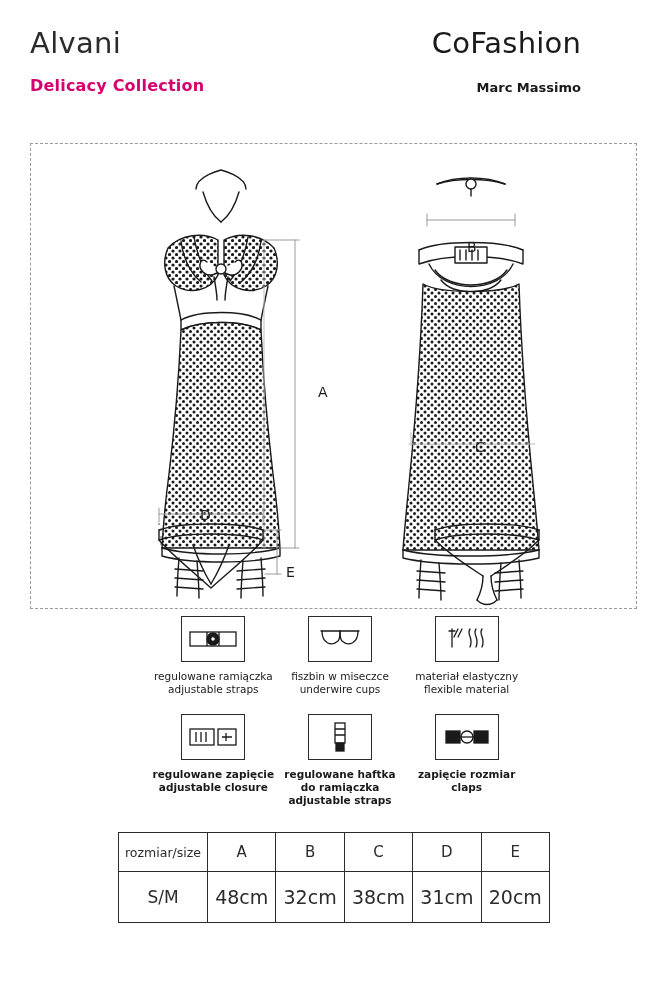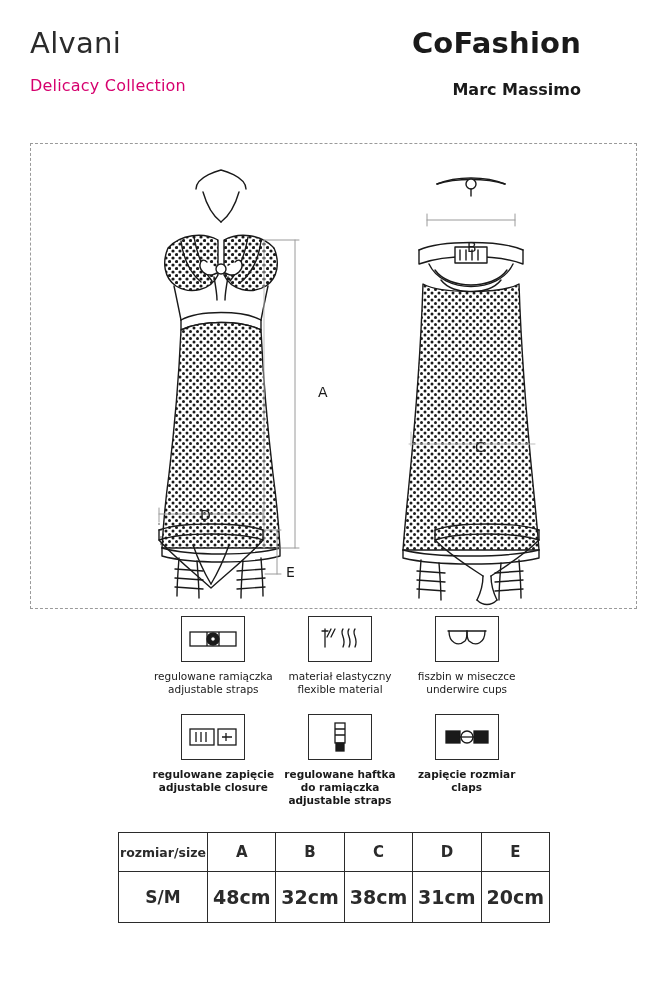--- a/index.html
+++ b/index.html
@@ -38,41 +38,41 @@
   .brand-title {
     font-size: 29px;
     font-weight: 400;
     color: #2b2b2b;
     letter-spacing: 0.3px;
     line-height: 34px;
   }
   .collection-title {
     margin-top: 16px;
     font-size: 16px;
-    font-weight: normal;
+    font-weight: bold;
     color: #d6006e;
     letter-spacing: 0.2px;
   }
   .brand-right {
     position: absolute;
     right: 0;
     top: 0;
     text-align: right;
   }
   .co-title {
     font-size: 29px;
-    font-weight: bold;
+    font-weight: normal;
     color: #1a1a1a;
     line-height: 34px;
     letter-spacing: 0.2px;
     text-align: center;
   }
   .designer {
     margin-top: 20px;
-    font-size: 16px;
+    font-size: 13px;
     font-weight: bold;
     color: #1a1a1a;
   }
 
   
   .illus-panel {
     position: absolute;
     left: 30px;
     top: 143px;
     width: 607px;
@@ -127,21 +127,21 @@
     width: 432px;
     border-collapse: collapse;
   }
   .size-table td {
     border: 1px solid #2b2b2b;
     text-align: center;
     vertical-align: middle;
     height: 48px;
     font-size: 19px;
     color: #2b2b2b;
-    font-weight: 700;
+    font-weight: 400;
   }
   .size-table tr.head td {
     font-size: 15px;
     height: 36px;
   }
   .size-table tr.head td.lab {
     font-size: 12.5px;
   }
   .size-table td.lab {
     width: 86px;
@@ -345,47 +345,47 @@
         <div class="feat-label">
           <span>regulowane ramiączka</span>
           <span class="l2">adjustable straps</span>
         </div>
       </div>
 
       <div class="feat">
         <div class="feat-box">
           <svg width="62" height="44" viewBox="0 0 62 44">
             <g fill="none" stroke="#1a1a1a" stroke-width="1.3" stroke-linecap="round">
+              <path d="M13 14 C 13 26, 22 30, 29 24 C 31 22, 31 18, 31 14"></path>
+              <path d="M49 14 C 49 26, 40 30, 33 24 C 31 22, 31 18, 31 14"></path>
+              <path d="M12 14 L 31 14 L 50 14"></path>
+            </g>
+          </svg>
+        </div>
+        <div class="feat-label">
+          <span>fiszbin w miseczce</span>
+          <span class="l2">underwire cups</span>
+        </div>
+      </div>
+
+      <div class="feat">
+        <div class="feat-box">
+          <svg width="62" height="44" viewBox="0 0 62 44">
+            <g fill="none" stroke="#1a1a1a" stroke-width="1.3" stroke-linecap="round">
               <path d="M16 12 L16 30 M13 14 L19 14"></path>
               <path d="M22 12 L18 20 M26 12 L22 20"></path>
               <path d="M34 12 C 30 17, 38 21, 34 30"></path>
               <path d="M40 12 C 36 17, 44 21, 40 30"></path>
               <path d="M46 12 C 42 17, 50 21, 46 30"></path>
             </g>
           </svg>
         </div>
         <div class="feat-label">
           <span>materiał elastyczny</span>
           <span class="l2">flexible material</span>
-        </div>
-      </div>
-
-      <div class="feat">
-        <div class="feat-box">
-          <svg width="62" height="44" viewBox="0 0 62 44">
-            <g fill="none" stroke="#1a1a1a" stroke-width="1.3" stroke-linecap="round">
-              <path d="M13 14 C 13 26, 22 30, 29 24 C 31 22, 31 18, 31 14"></path>
-              <path d="M49 14 C 49 26, 40 30, 33 24 C 31 22, 31 18, 31 14"></path>
-              <path d="M12 14 L 31 14 L 50 14"></path>
-            </g>
-          </svg>
-        </div>
-        <div class="feat-label">
-          <span>fiszbin w miseczce</span>
-          <span class="l2">underwire cups</span>
         </div>
       </div>
 
     </div>
 
     <div class="feat-row row2">
 
       <div class="feat">
         <div class="feat-box">
           <svg width="62" height="44" viewBox="0 0 62 44">

